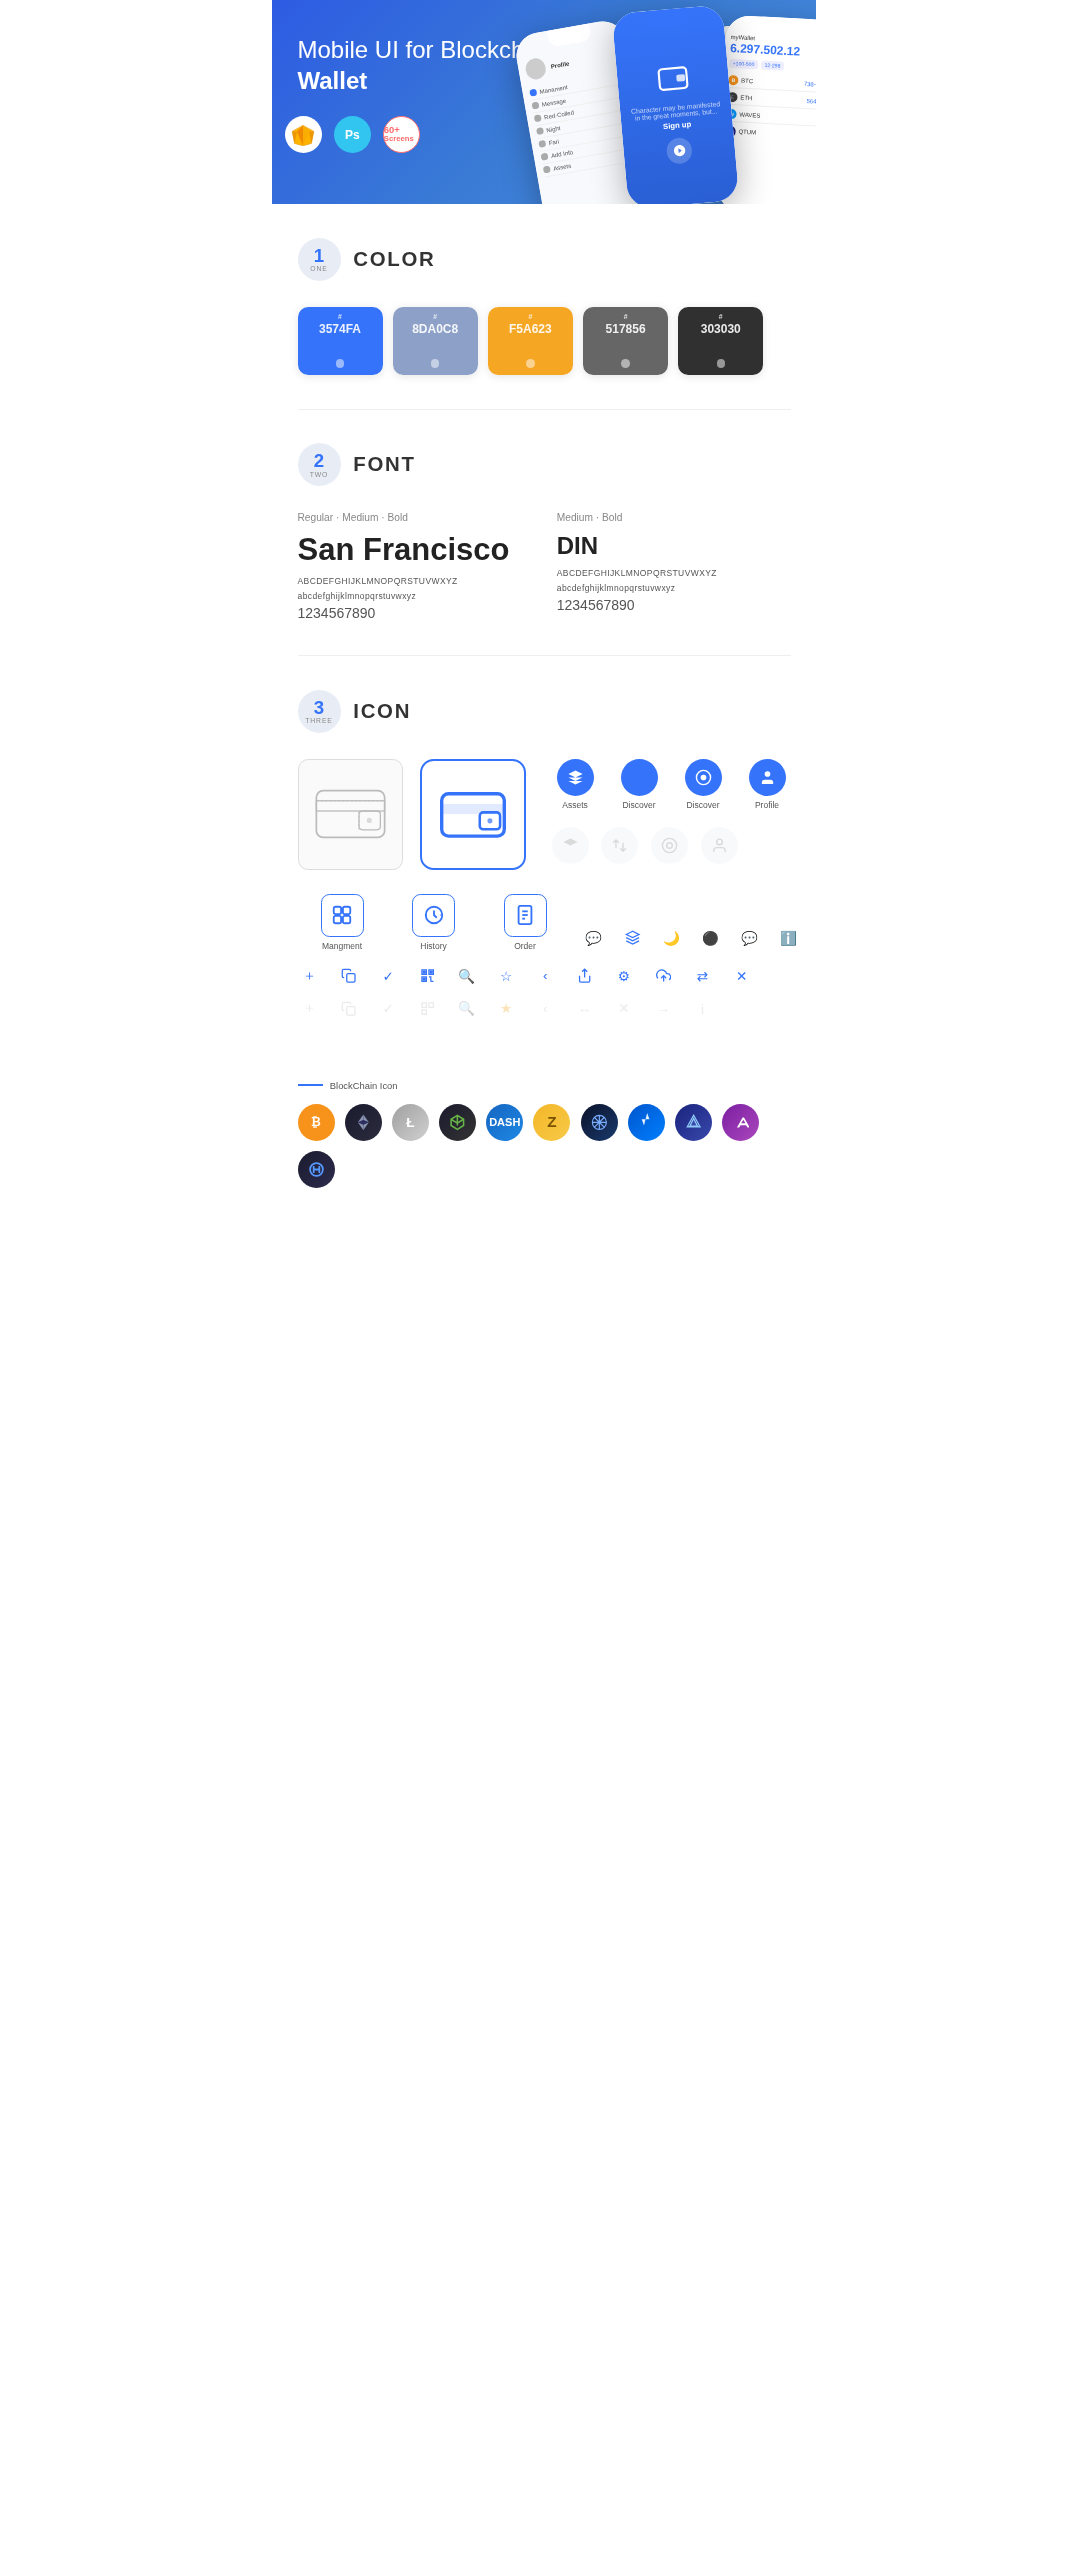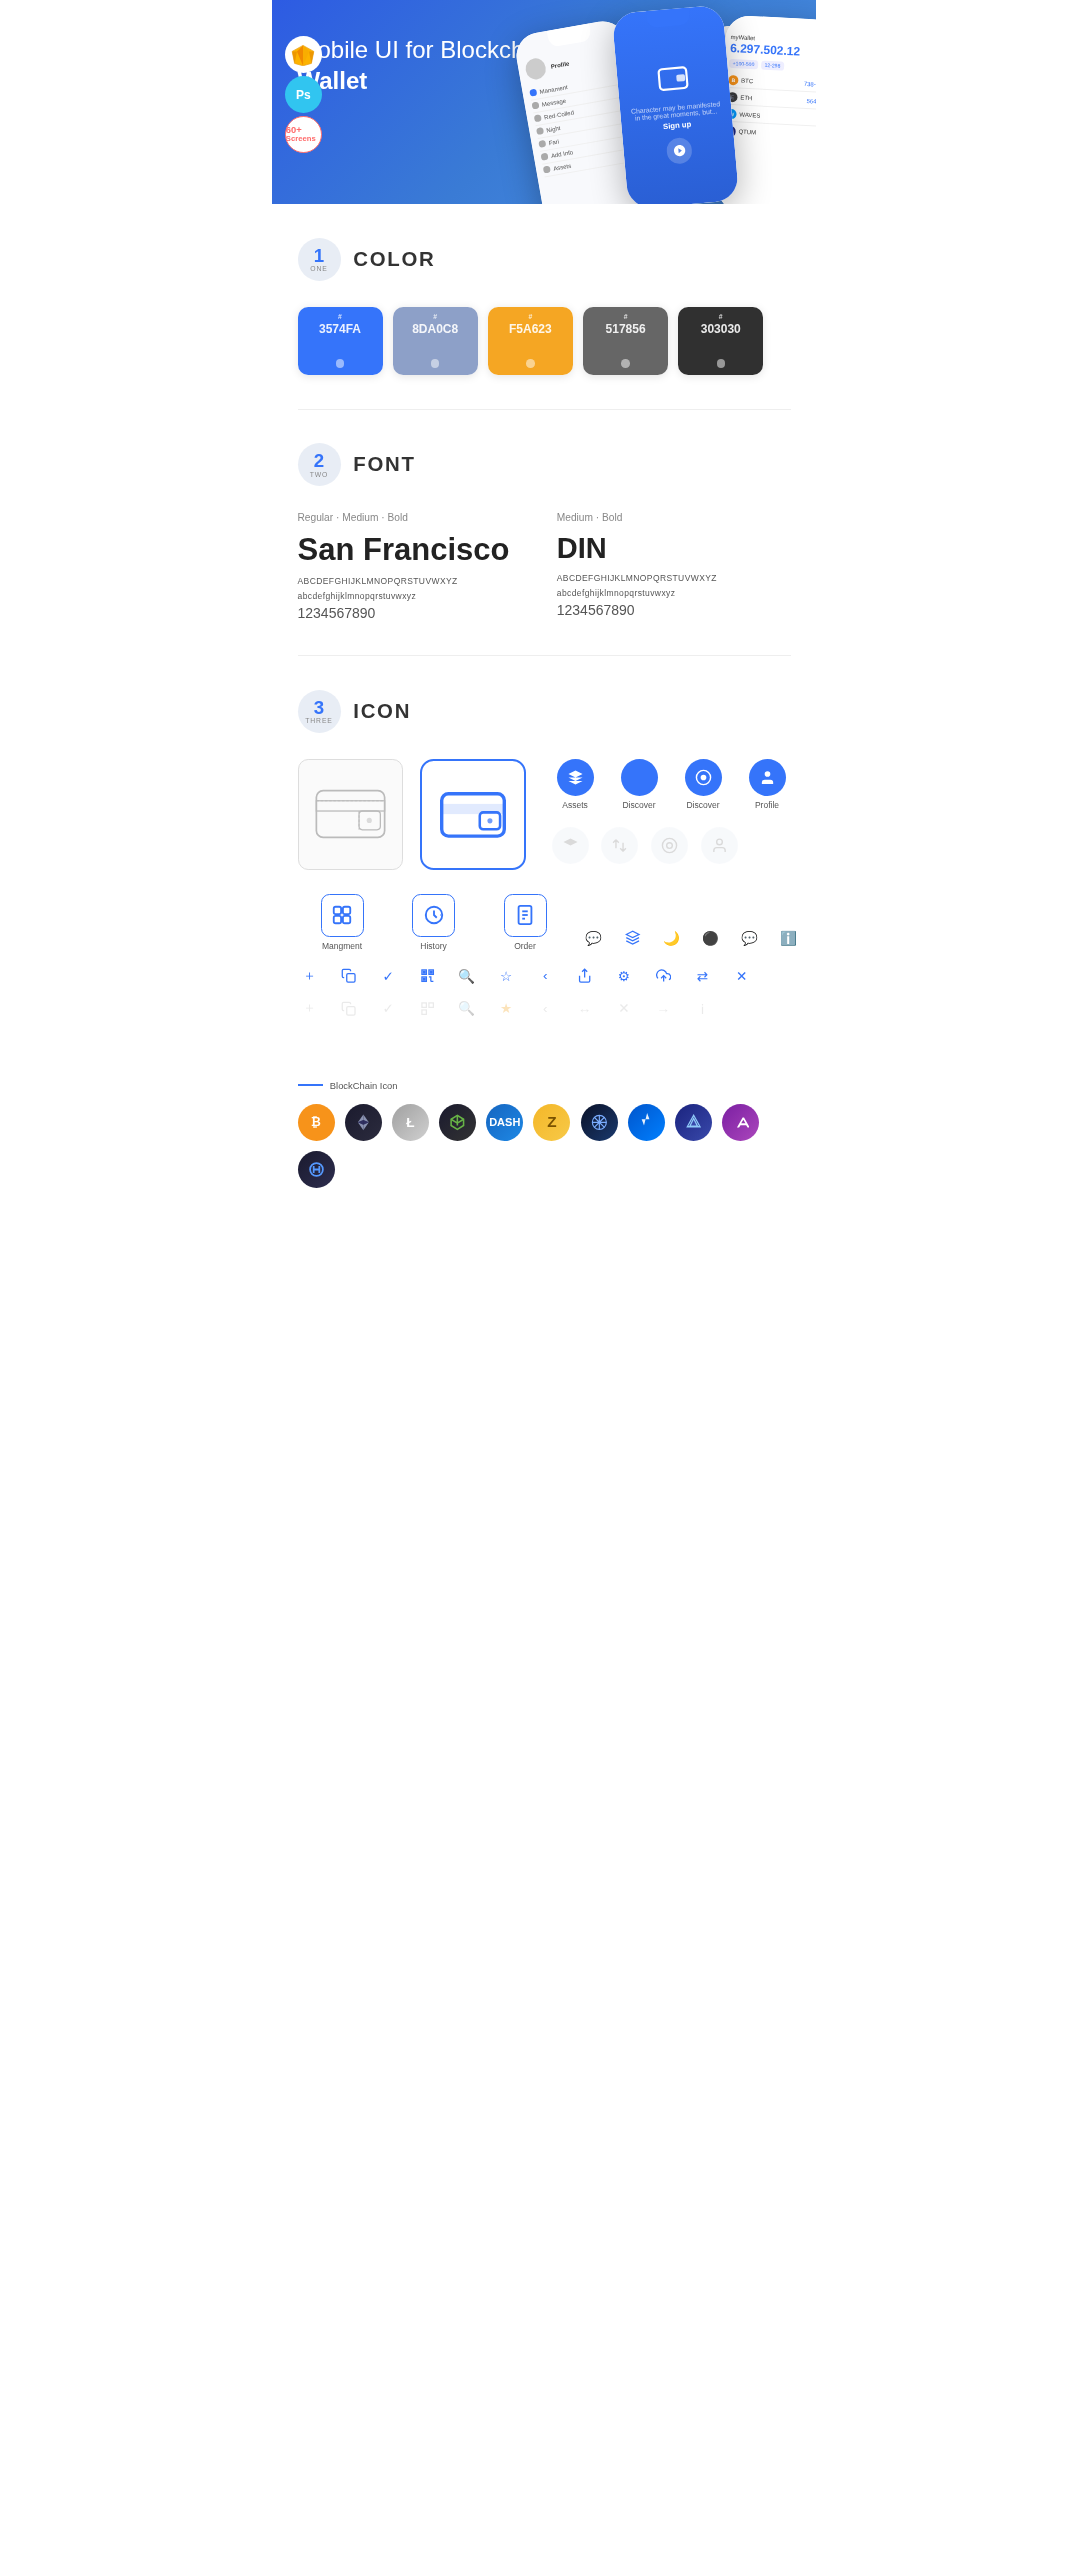--- a/index.html
+++ b/index.html
@@ -28,22 +28,22 @@
       right: 17px;
       background: #fff;
       color: #3574fa;
       font-size: 18.7px;
       font-weight: 700;
       padding: 6.8px 15.3px;
       border-radius: 6.8px;
     }
     .hero-badges {
       display: flex;
-      flex-direction: column;
-      gap: 3px;
+      flex-direction: row;
+      gap: 12px;
       position: absolute;
       left: 12.8px;
       bottom: 51px;
     }
     .badge-sketch {
       width: 37px; height: 37px;
       border-radius: 50%;
       background: #fff;
       display: flex; align-items: center; justify-content: center;
       font-size: 18.7px;
@@ -216,21 +216,21 @@
       color: #888;
       margin-bottom: 9px;
     }
     .font-name-sf {
       font-size: 31px;
       font-weight: 700;
       color: #222;
       margin-bottom: 6.8px;
     }
     .font-name-din {
-      font-size: 29px;
+      font-size: 24px;
       font-weight: 700;
       color: #222;
       font-family: 'DIN Alternate', 'Arial Narrow', Arial, sans-serif;
       margin-bottom: 6.8px;
     }
     .font-alphabet {
       font-size: 8.5px;
       color: #555;
       letter-spacing: 0.4px;
       line-height: 1.6;

